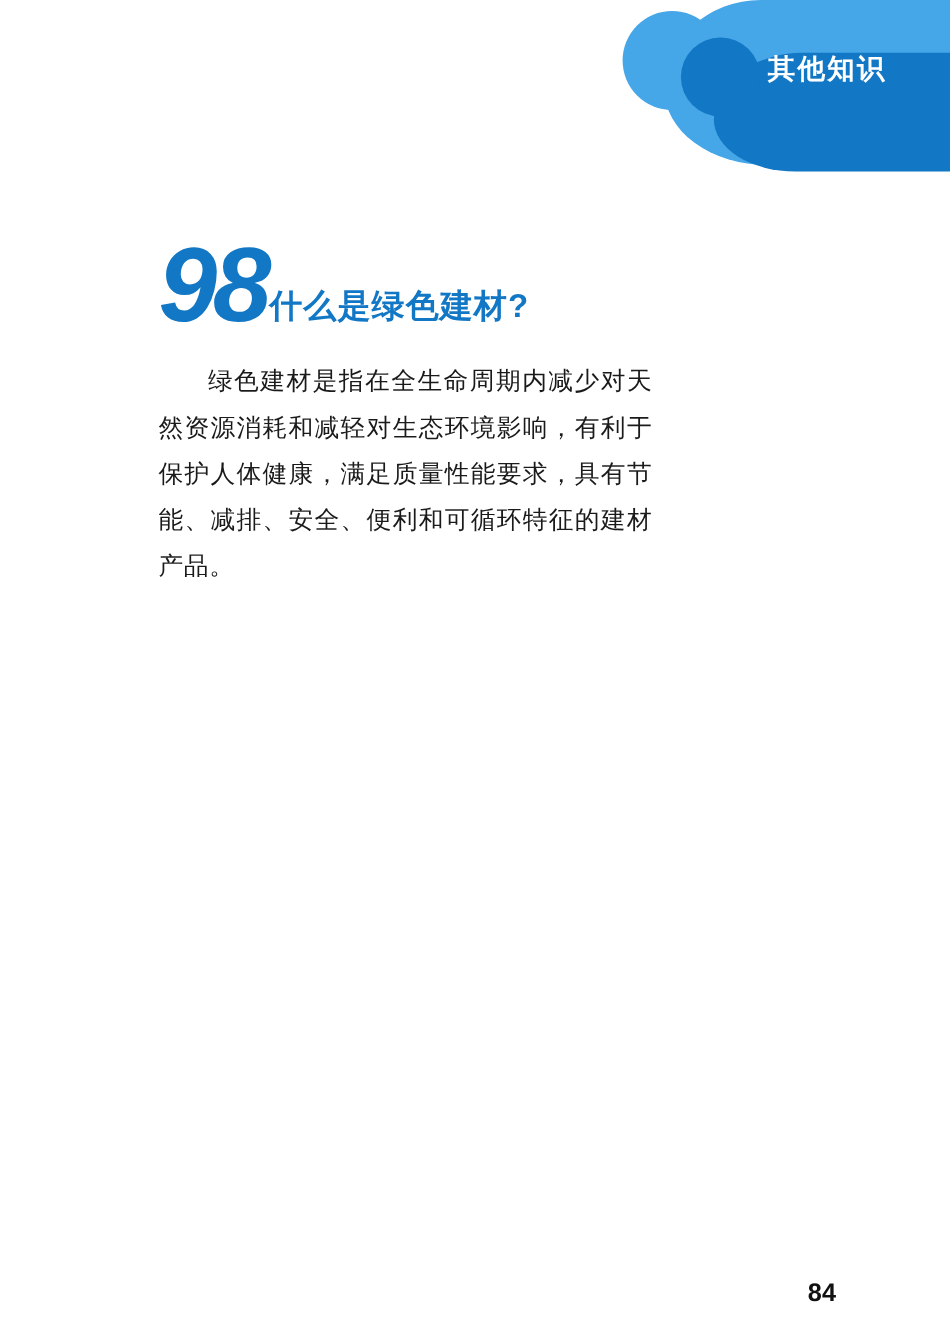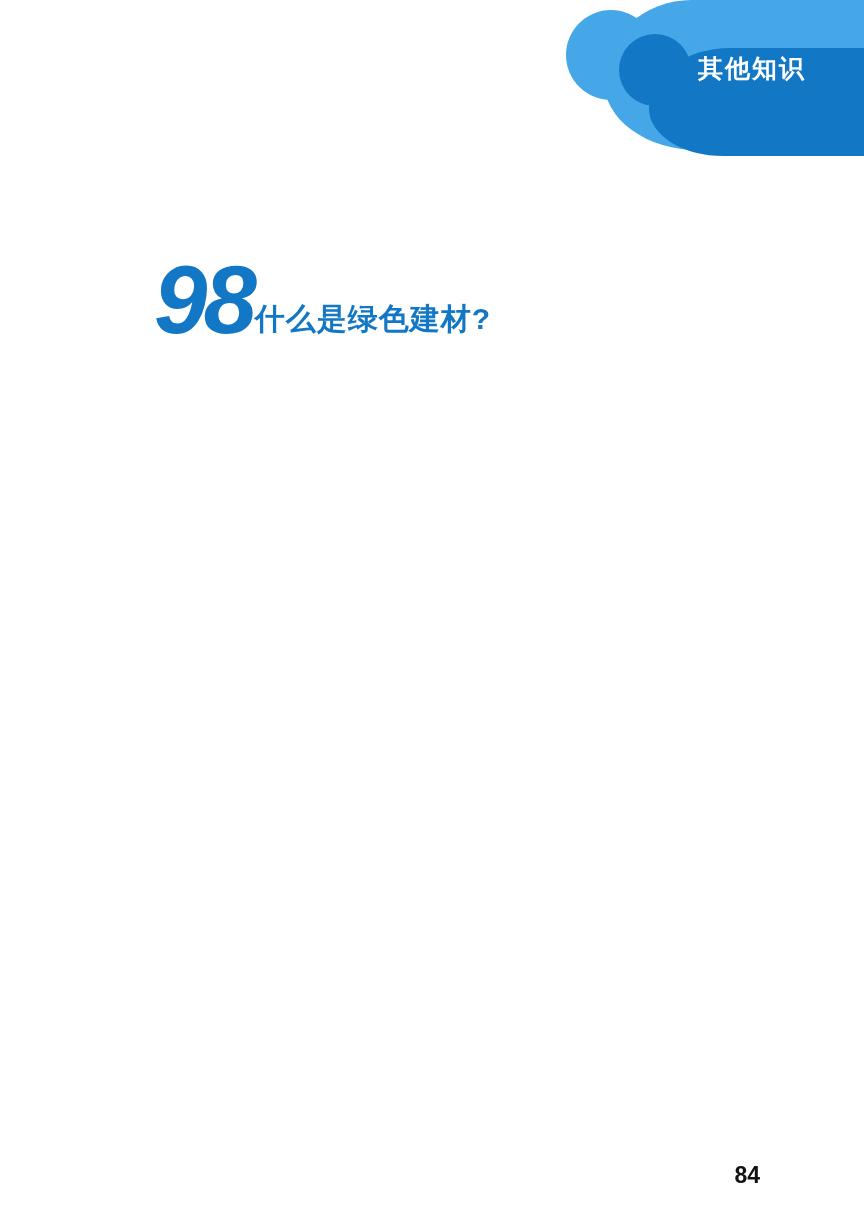--- a/index.html
+++ b/index.html
@@ -61,36 +61,35 @@
     left: -30px;
     top: -14px;
     width: 72px;
     height: 72px;
     background: #1277c4;
     border-radius: 50%;
   }
   .header-tag {
     position: absolute;
     right: 58px;
-    top: 52px;
+    top: 46px;
     color: #ffffff;
     font-family: "Liberation Sans", "DejaVu Sans", sans-serif;
     font-size: 25px;
     font-weight: bold;
     letter-spacing: 2px;
     white-space: nowrap;
   }
 
   
   .page-body {
     position: absolute;
-    left: 12px;
+    left: 2px;
     top: 0;
     width: 691px;
-    margin-top: 40px;
   }
 
   .qa-block {
     position: relative;
     padding: 0 100px 0 142px;
   }
   .qa-heading {
     position: relative;
     display: block;
     white-space: nowrap;
@@ -149,20 +148,21 @@
   <div class="blob-dark"></div>
 </div>
 <div class="header-tag">其他知识</div>
 
 <div class="page-body">
 
   <div class="qa-block" id="block-98">
     <div class="qa-heading">
       <span class="qa-number">98</span><span class="qa-title">什么是绿色建材?</span>
     </div>
+    <p class="qa-para">绿色建材是指在全生命周期内减少对天然资源消耗和减轻对生态环境影响，有利于保护人体健康，满足质量性能要求，具有节能、减排、安全、便利和可循环特征的建材产品。</p>
   </div>
 
   <div class="qa-block" id="block-99">
   </div>
 
 </div>
 
 <div class="page-number">84</div>
 
 </body></html>

